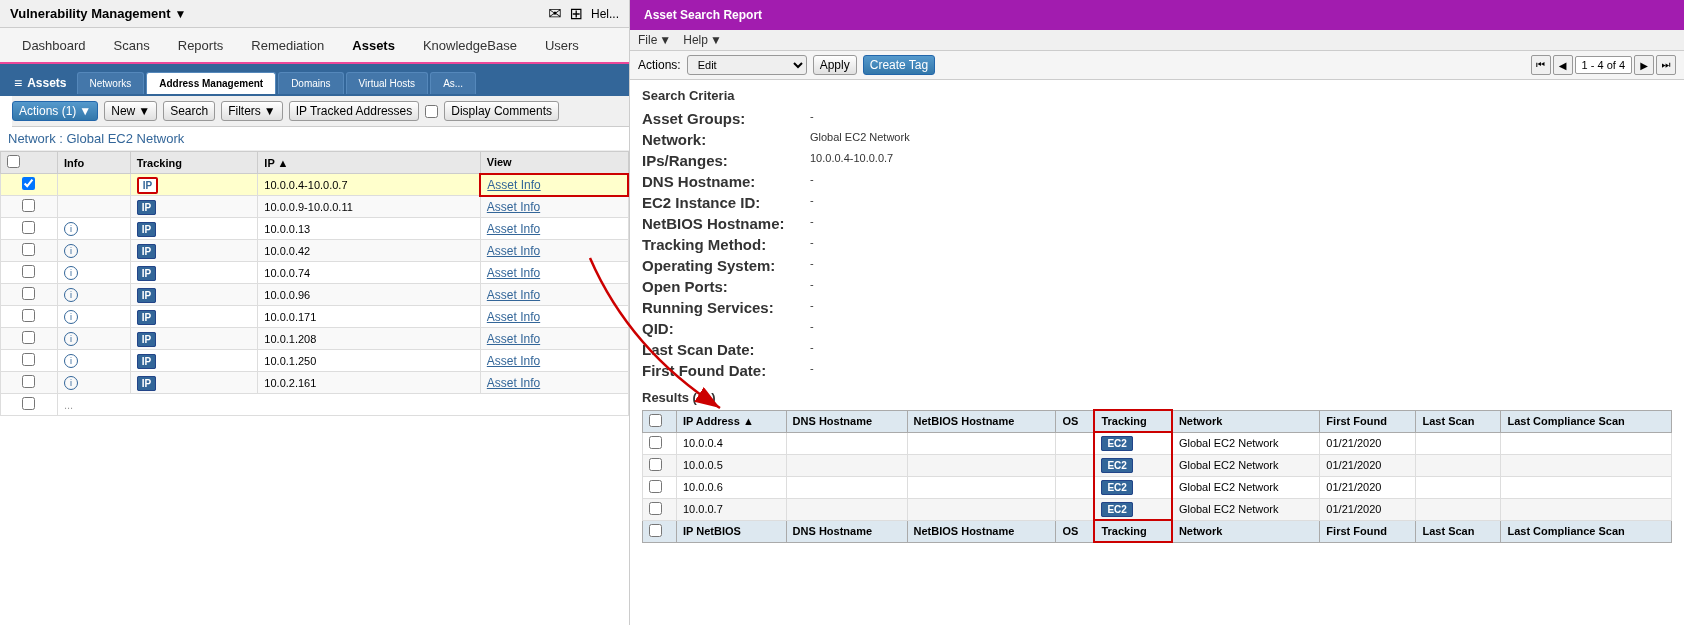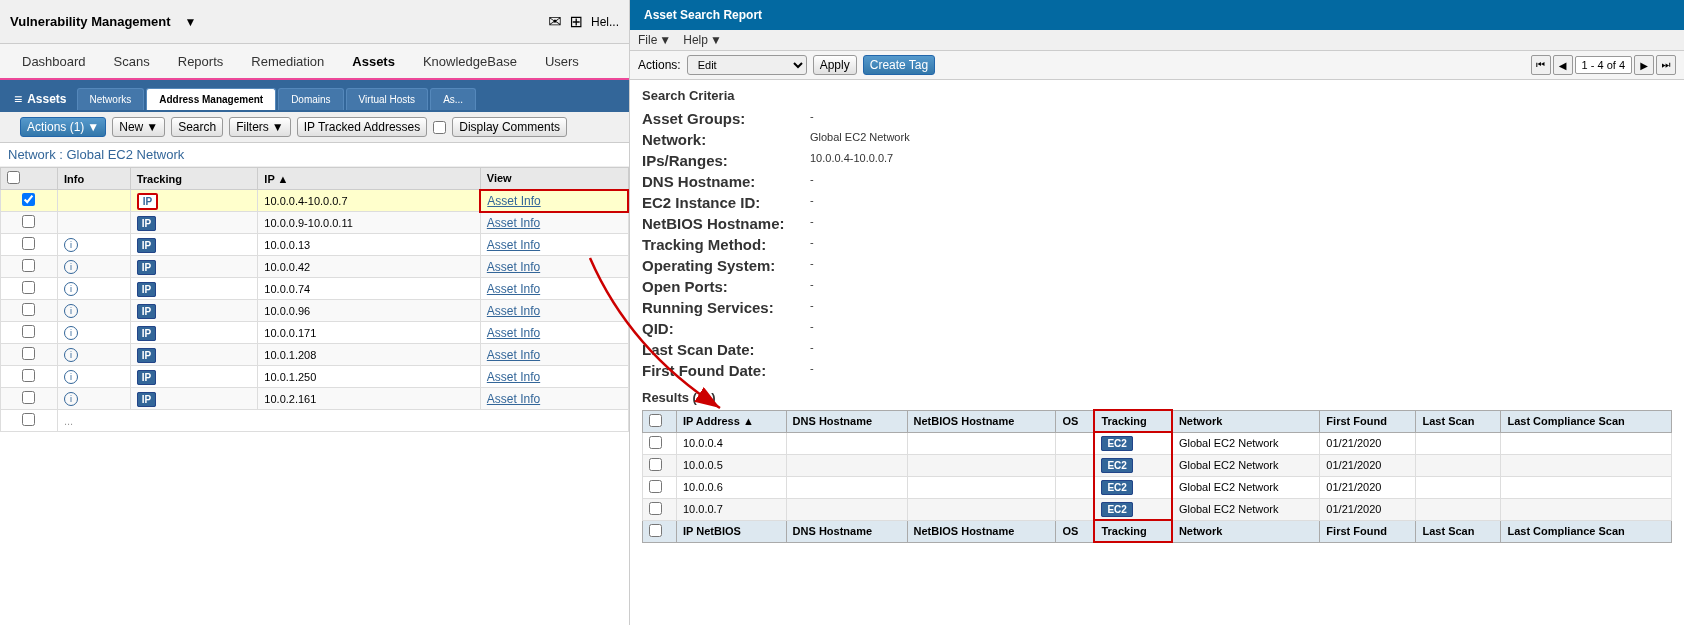--- a/index.html
+++ b/index.html
@@ -1,37 +1,37 @@
 <!DOCTYPE html>
 <html><head>
   <meta charset="utf-8">
   <style>
     * { box-sizing: border-box; margin: 0; padding: 0; font-family: Arial, sans-serif; font-size: 12px; }
     body { background: #d0d0d0; width: 1684px; min-height: 625px; overflow: hidden; }
 
     
-    .top-bar { background: #f0f0f0; border-bottom: 1px solid #ccc; display: flex; align-items: center; padding: 12px 10px; gap: 14px; }
+    .top-bar { background: #f0f0f0; border-bottom: 1px solid #ccc; display: flex; align-items: center; padding: 4px 10px; gap: 4px; }
 
     
     .nav-bar { background: #f5f5f5; border-bottom: 2px solid #ec4899; display: flex; align-items: center; padding: 0 10px; height: 36px; gap: 4px; }
     .nav-item { padding: 8px 12px; cursor: pointer; color: #333; text-decoration: none; font-size: 13px; }
     .nav-item.active { font-weight: bold; color: #000; }
 
     
     .left-panel { position: absolute; top: 0; left: 0; width: 630px; height: 625px; background: #fff; border-right: 1px solid #ccc; }
 
     
     .assets-tab-bar { background: #336699; display: flex; align-items: center; padding: 6px 6px 0 6px; gap: 2px; }
     .assets-tab-bar .assets-label { color: #fff; font-weight: bold; display: flex; align-items: center; gap: 5px; padding: 5px 8px; background: #336699; }
     .assets-tab { padding: 5px 12px; border-radius: 3px 3px 0 0; cursor: pointer; color: #cce; background: #4477aa; border: 1px solid #5588bb; border-bottom: none; font-size: 10px; }
     .assets-tab.active { background: #fff; color: #000; font-weight: bold; }
     .assets-tab:not(.active) { color: #fff; }
 
     
-    .toolbar { display: flex; align-items: center; padding: 5px 20px; gap: 6px; background: #f0f0f0; border-bottom: 1px solid #ccc; }
+    .toolbar { display: flex; align-items: center; padding: 5px 0; gap: 6px; background: #f0f0f0; border-bottom: 1px solid #ccc; margin-left: 12px; }
     .btn { padding: 3px 8px; border: 1px solid #999; border-radius: 3px; background: linear-gradient(to bottom, #fff, #e0e0e0); cursor: pointer; font-size: 11px; display: inline-flex; gap: 3px; }
     .btn-blue { background: linear-gradient(to bottom, #5599cc, #3377aa); color: #fff; border-color: #2266aa; }
     .btn-sm { padding: 2px 6px; font-size: 11px; }
 
     
     .network-label { padding: 4px 8px; color: #336699; font-size: 13px; border-bottom: 1px solid #eee; }
 
     
     .data-table { width: 100%; border-collapse: collapse; }
     .data-table th { background: #e8e8e8; border: 1px solid #ccc; padding: 3px 6px; text-align: left; font-size: 11px; white-space: nowrap; }
@@ -39,21 +39,21 @@
     .data-table tr.highlighted { background: #ffffcc; }
     .data-table tr:not(.highlighted):nth-child(even) { background: #f9f9f9; }
     .ip-badge { background: #336699; color: #fff; border: 1px solid #224488; border-radius: 2px; padding: 1px 4px; font-size: 10px; font-weight: bold; cursor: pointer; }
     .ip-badge-outline { background: #fff; color: #336699; border: 1px solid #336699; border-radius: 2px; padding: 1px 4px; font-size: 10px; font-weight: bold; }
     .asset-info-link { color: #336699; text-decoration: underline; cursor: pointer; }
     .info-icon { color: #336699; cursor: pointer; border: 1px solid #336699; border-radius: 50%; width: 14px; height: 14px; display: inline-flex; align-items: center; justify-content: center; font-size: 9px; }
     .checkbox-cell { text-align: center; }
 
     
     .modal { position: absolute; top: 0; left: 630px; width: 1054px; height: 625px; background: #fff; display: flex; flex-direction: column; }
-    .modal-header { background: #0369a1; color: #fff; padding: 8px 14px; font-size: 15px; font-weight: bold; flex-shrink: 0; display: flex; align-items: center; justify-content: space-between; }
+    .modal-header { background: #a21caf; color: #fff; padding: 8px 14px; font-size: 15px; font-weight: bold; flex-shrink: 0; display: flex; align-items: center; justify-content: space-between; }
     .modal-menubar { background: #f0f0f0; border-bottom: 1px solid #ccc; padding: 3px 8px; display: flex; gap: 12px; flex-shrink: 0; }
     .modal-menu-item { cursor: pointer; color: #333; font-size: 12px; display: flex; align-items: center; gap: 2px; }
     .modal-toolbar { background: #f5f5f5; border-bottom: 1px solid #ccc; padding: 4px 8px; display: flex; align-items: center; gap: 6px; flex-shrink: 0; }
     .modal-body { flex: 1; overflow-y: auto; padding: 8px 12px; }
     .select-actions { padding: 2px 6px; border: 1px solid #999; border-radius: 3px; font-size: 11px; width: 120px; }
 
     
     .pagination { display: flex; align-items: center; gap: 2px; margin-left: auto; }
     .pag-btn { width: 20px; height: 20px; border: 1px solid #999; border-radius: 2px; background: #f0f0f0; cursor: pointer; display: flex; align-items: center; justify-content: center; font-size: 10px; }
     .pag-label { padding: 2px 6px; border: 1px solid #999; border-radius: 2px; background: #fff; font-size: 11px; }

